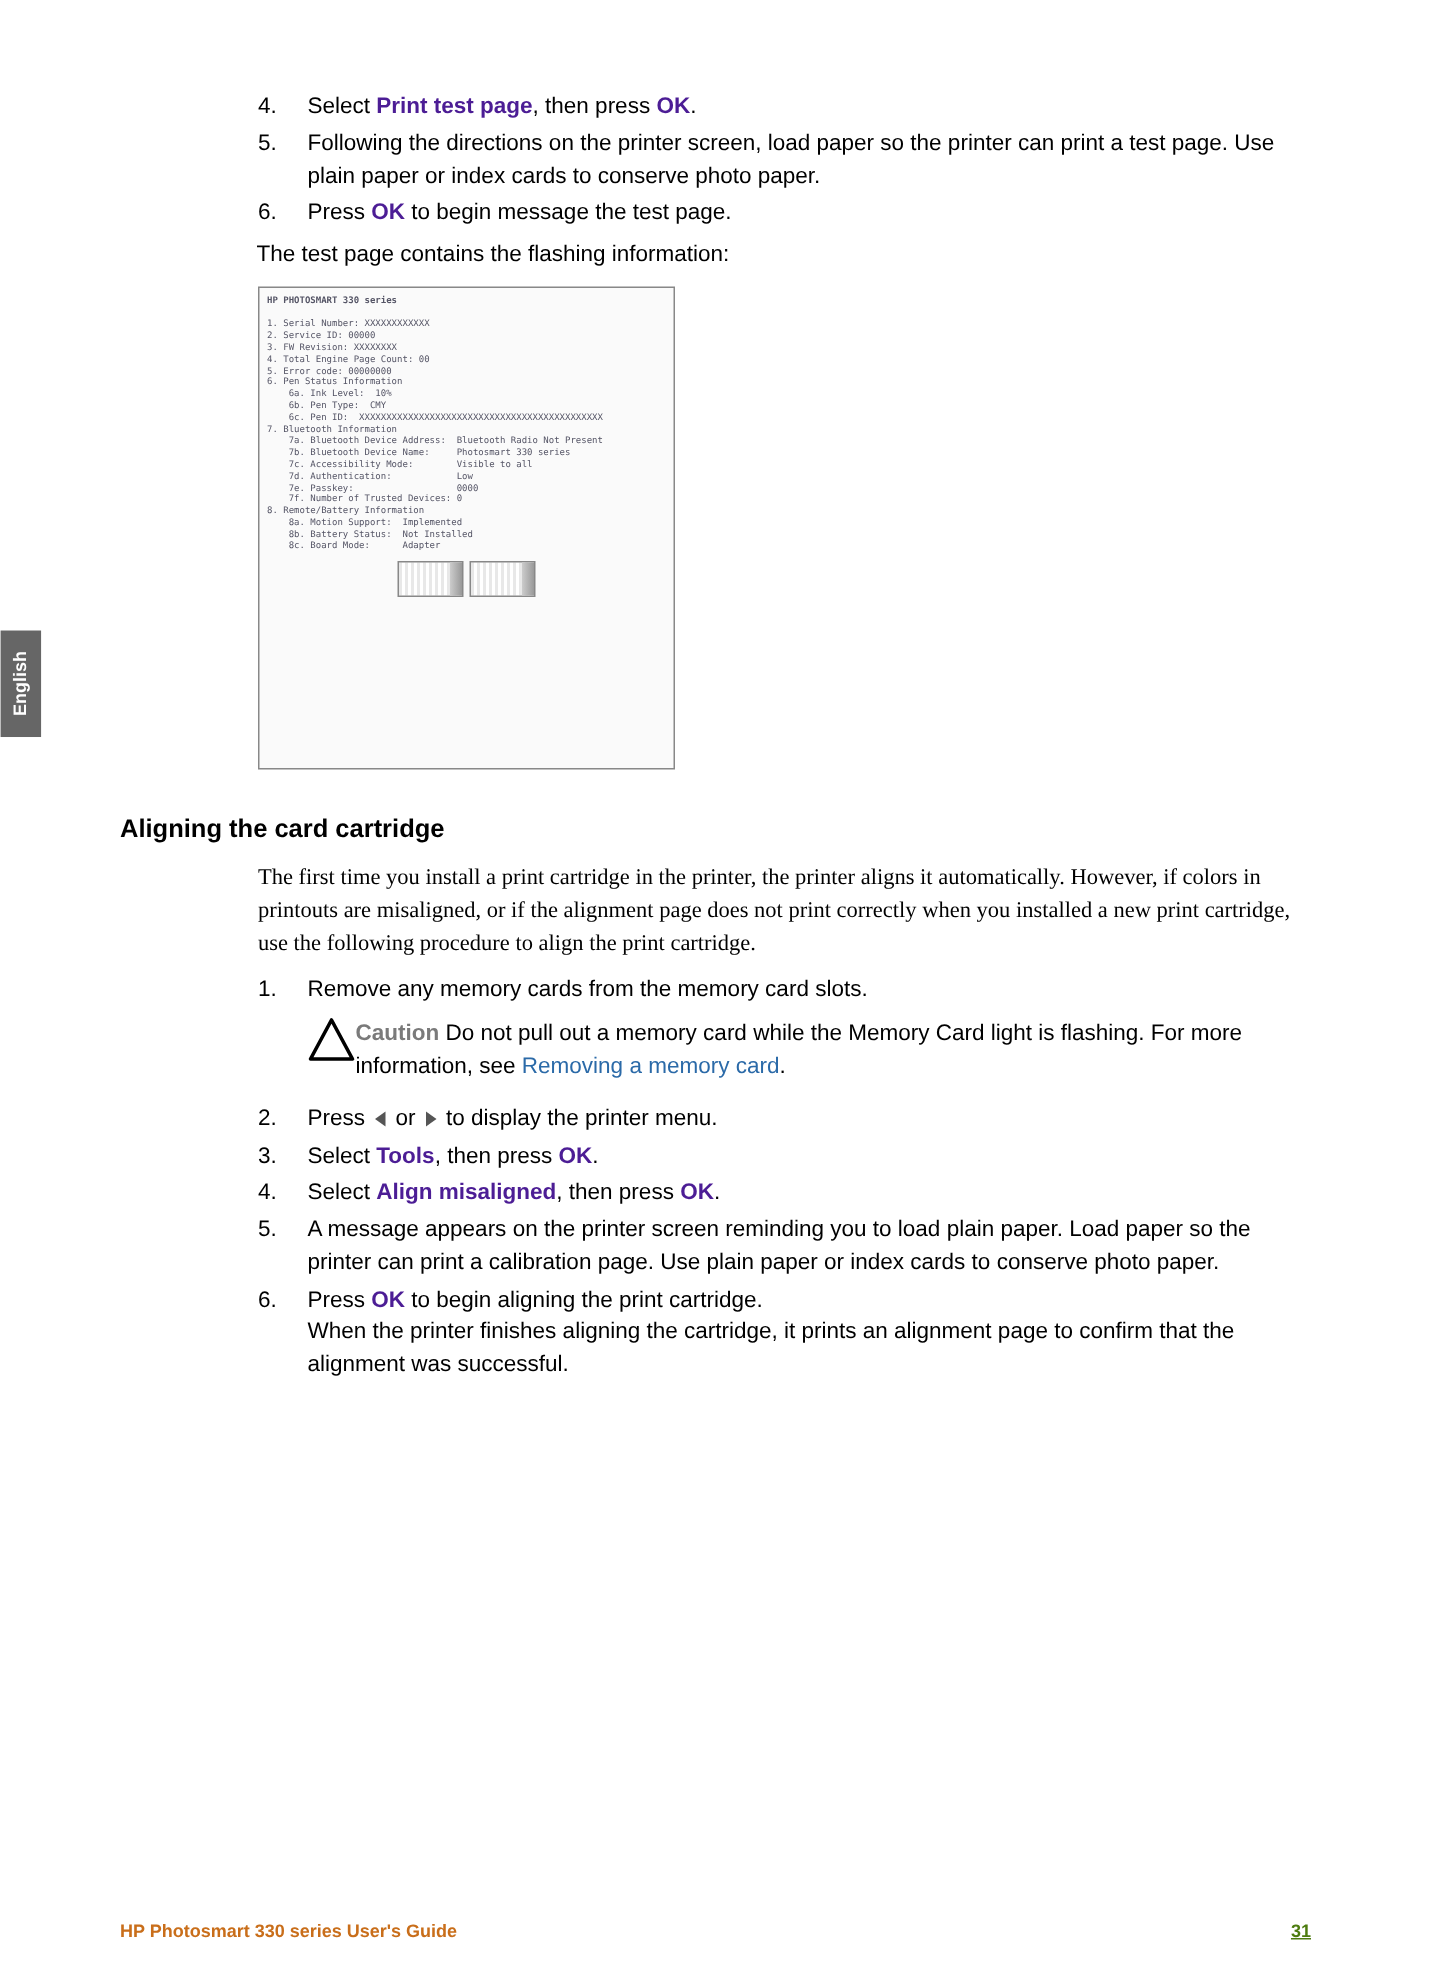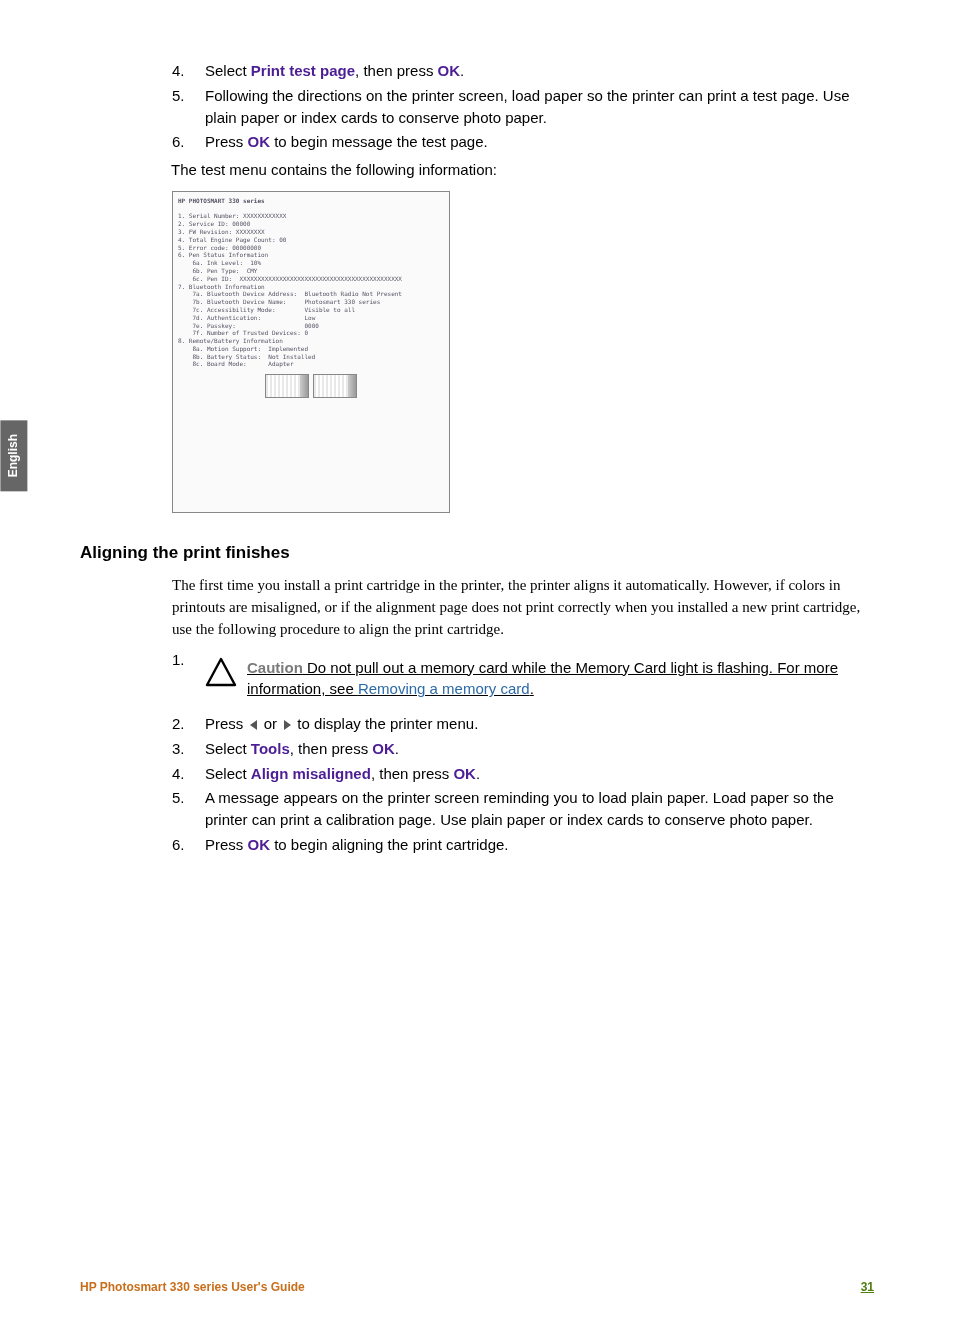--- a/index.html
+++ b/index.html
@@ -76,23 +76,21 @@
     }
     h3.section {
       font-size: 17px;
       font-weight: bold;
       margin: 0 0 10px -92px;
     }
     p.para { margin-bottom: 8px; font-family: Liberation Serif, serif; }
     .caution-box {
       display: flex;
       align-items: flex-start;
-      gap: 10px;
       margin: 8px 0 10px 0;
-      text-decoration: underline;
     }
     .caution-icon {
       flex: none;
     }
     .caution-text { flex: 1; }
     .greybold { color: #7a7a7a; font-weight: bold; }
     .bluelink { color: #2b6aa8; }
     .arrow-icon {
       display: inline-block;
       vertical-align: middle;
@@ -129,21 +127,21 @@
       <span class="body">Following the directions on the printer screen, load paper so the printer can print a test page. Use plain paper or index cards to conserve photo paper.</span>
     </li>
     <li>
       <span class="num">6.</span>
       <span class="body">
         <span>Press </span><span class="bold-link">OK</span><span> to begin message the test page.</span>
       </span>
     </li>
   </ol>
 
-  <p class="intro">The test menu contains the following information:</p>
+  <p class="intro">The test page contains the flashing information:</p>
 
   <div class="testpage-img">
     <div class="line" style="font-weight:bold">HP PHOTOSMART 330 series</div>
     <div class="line">&nbsp;</div>
     <div class="line">1. Serial Number: XXXXXXXXXXXX</div>
     <div class="line">2. Service ID: 00000</div>
     <div class="line">3. FW Revision: XXXXXXXX</div>
     <div class="line">4. Total Engine Page Count: 00</div>
     <div class="line">5. Error code: 00000000</div>
     <div class="line">6. Pen Status Information</div>
@@ -160,28 +158,29 @@
     <div class="line">8. Remote/Battery Information</div>
     <div class="line">    8a. Motion Support:  Implemented</div>
     <div class="line">    8b. Battery Status:  Not Installed</div>
     <div class="line">    8c. Board Mode:      Adapter</div>
     <div class="bars">
       <div class="bar"></div>
       <div class="bar"></div>
     </div>
   </div>
 
-  <h3 class="section">Aligning the print finishes</h3>
+  <h3 class="section">Aligning the card cartridge</h3>
 
   <p class="para">The first time you install a print cartridge in the printer, the printer aligns it automatically. However, if colors in printouts are misaligned, or if the alignment page does not print correctly when you installed a new print cartridge, use the following procedure to align the print cartridge.</p>
 
   <ol class="main-list">
     <li>
       <span class="num">1.</span>
       <span class="body">
+        <span>Remove any memory cards from the memory card slots.</span>
         <div class="caution-box">
           <svg class="caution-icon" width="32" height="30" viewBox="0 0 32 30">
             <path d="M16 2 L30 28 L2 28 Z" fill="none" stroke="#000" stroke-width="2.4" stroke-linejoin="round"></path>
           </svg>
           <div class="caution-text">
             <span class="greybold">Caution</span><span>   Do not pull out a memory card while the Memory Card light is flashing. For more information, see </span><span class="bluelink">Removing a memory card</span><span>.</span>
           </div>
         </div>
       </span>
     </li>
@@ -208,20 +207,21 @@
       </span>
     </li>
     <li>
       <span class="num">5.</span>
       <span class="body">A message appears on the printer screen reminding you to load plain paper. Load paper so the printer can print a calibration page. Use plain paper or index cards to conserve photo paper.</span>
     </li>
     <li>
       <span class="num">6.</span>
       <span class="body">
         <span>Press </span><span class="bold-link">OK</span><span> to begin aligning the print cartridge.</span><br>
+        <span>When the printer finishes aligning the cartridge, it prints an alignment page to confirm that the alignment was successful.</span>
       </span>
     </li>
   </ol>
 
 </div>
 
 <div class="footer">
   <span class="footer-left">HP Photosmart 330 series User's Guide</span>
   <span class="footer-right">31</span>
 </div>

